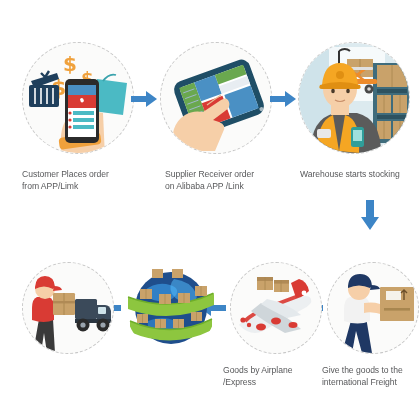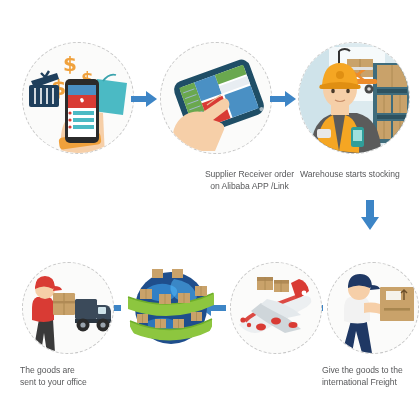--- a/index.html
+++ b/index.html
@@ -77,20 +77,22 @@
         <rect x="50" y="75" width="21" height="4"></rect>
         <rect x="50" y="82" width="21" height="4"></rect>
       </g>
       <g fill="#d93b34">
         <circle cx="47" cy="70" r="1.6"></circle>
         <circle cx="47" cy="77" r="1.6"></circle>
         <circle cx="47" cy="84" r="1.6"></circle>
       </g>
     </svg>
   </div>
+  <div class="caption" style="left:22px;top:168px;width:130px;">Customer Places order
+from APP/Limk</div>
 
   <div class="arrow" style="left:131px;top:91px;">
     <svg width="26" height="16" viewBox="0 0 26 16">
       <path d="M0 5 L15 5 L15 0 L26 8 L15 16 L15 11 L0 11 Z" fill="#3d85c6"></path>
     </svg>
   </div>
 
   <div class="circle" style="left:160px;top:42px;width:110px;height:110px;">
     <svg viewBox="0 0 110 110">
 
@@ -111,21 +113,21 @@
           <line x1="26" y1="62" x2="38" y2="62"></line>
           <line x1="26" y1="68" x2="38" y2="68"></line>
         </g>
         <circle cx="94" cy="80" r="2" fill="#ffffff" opacity="0.6"></circle>
       </g>
 
       <path d="M12 108 q-4 -26 12 -36 q8 -5 18 -3 l18 -12 q6 -4 8 2 q2 5 -4 9 l-12 9 l6 2 q8 3 4 10 l-8 19 Z" fill="#f6cfa8"></path>
       <path d="M46 62 q8 -6 14 -10" stroke="#e8bb92" stroke-width="1.2" fill="none"></path>
     </svg>
   </div>
-  <div class="caption" style="left:182px;top:168px;width:135px;text-align:center;">Supplier Receiver order
+  <div class="caption" style="left:165px;top:168px;width:135px;">Supplier Receiver order
 on Alibaba APP /Link</div>
 
   <div class="arrow" style="left:270px;top:91px;">
     <svg width="26" height="16" viewBox="0 0 26 16">
       <path d="M0 5 L15 5 L15 0 L26 8 L15 16 L15 11 L0 11 Z" fill="#3d85c6"></path>
     </svg>
   </div>
 
   <div class="circle" style="left:298px;top:42px;width:110px;height:110px;">
     <svg viewBox="0 0 110 110">
@@ -244,20 +246,22 @@
 
       <ellipse cx="30" cy="64" rx="5" ry="3.4" fill="#d93b34"></ellipse>
       <ellipse cx="45" cy="58" rx="5" ry="3.4" fill="#d93b34"></ellipse>
       <ellipse cx="62" cy="62" rx="4.5" ry="3" fill="#d93b34"></ellipse>
 
       <circle cx="12" cy="57" r="2.6" fill="#d93b34"></circle>
       <circle cx="18" cy="62" r="2.2" fill="#d93b34"></circle>
       <circle cx="73" cy="30" r="2.4" fill="#ffffff"></circle>
     </svg>
   </div>
+  <div class="caption" style="left:223px;top:364px;width:100px;">Goods by Airplane
+/Express</div>
 
   <div class="arrow" style="left:200px;top:300px;">
     <svg width="26" height="16" viewBox="0 0 26 16">
       <path d="M26 5 L11 5 L11 0 L0 8 L11 16 L11 11 L26 11 Z" fill="#3d85c6"></path>
     </svg>
   </div>
 
   <div class="circle" style="left:125px;top:262px;width:90px;height:90px;border-color:transparent;background:transparent;">
     <svg viewBox="0 0 90 90">
       <circle cx="45" cy="45" r="36" fill="#1f4e8c"></circle>
@@ -329,16 +333,14 @@
         <path d="M74 42 l8 0 q5 0 6 6 l0 8 l-14 0 Z" fill="#3b4a5a"></path>
         <rect x="75" y="44" width="8" height="7" rx="1" fill="#cfe3ea"></rect>
         <rect x="52" y="56" width="36" height="4" fill="#2a3540"></rect>
         <circle cx="60" cy="62" r="6.5" fill="#2b2b2b"></circle>
         <circle cx="80" cy="62" r="6.5" fill="#2b2b2b"></circle>
         <circle cx="60" cy="62" r="2.6" fill="#9aa4ad"></circle>
         <circle cx="80" cy="62" r="2.6" fill="#9aa4ad"></circle>
       </g>
     </svg>
   </div>
-  <div class="caption" style="left:20px;top:364px;width:100px;">The goods are
-sent to your office</div>
 
 </div>
 
 </body></html>

